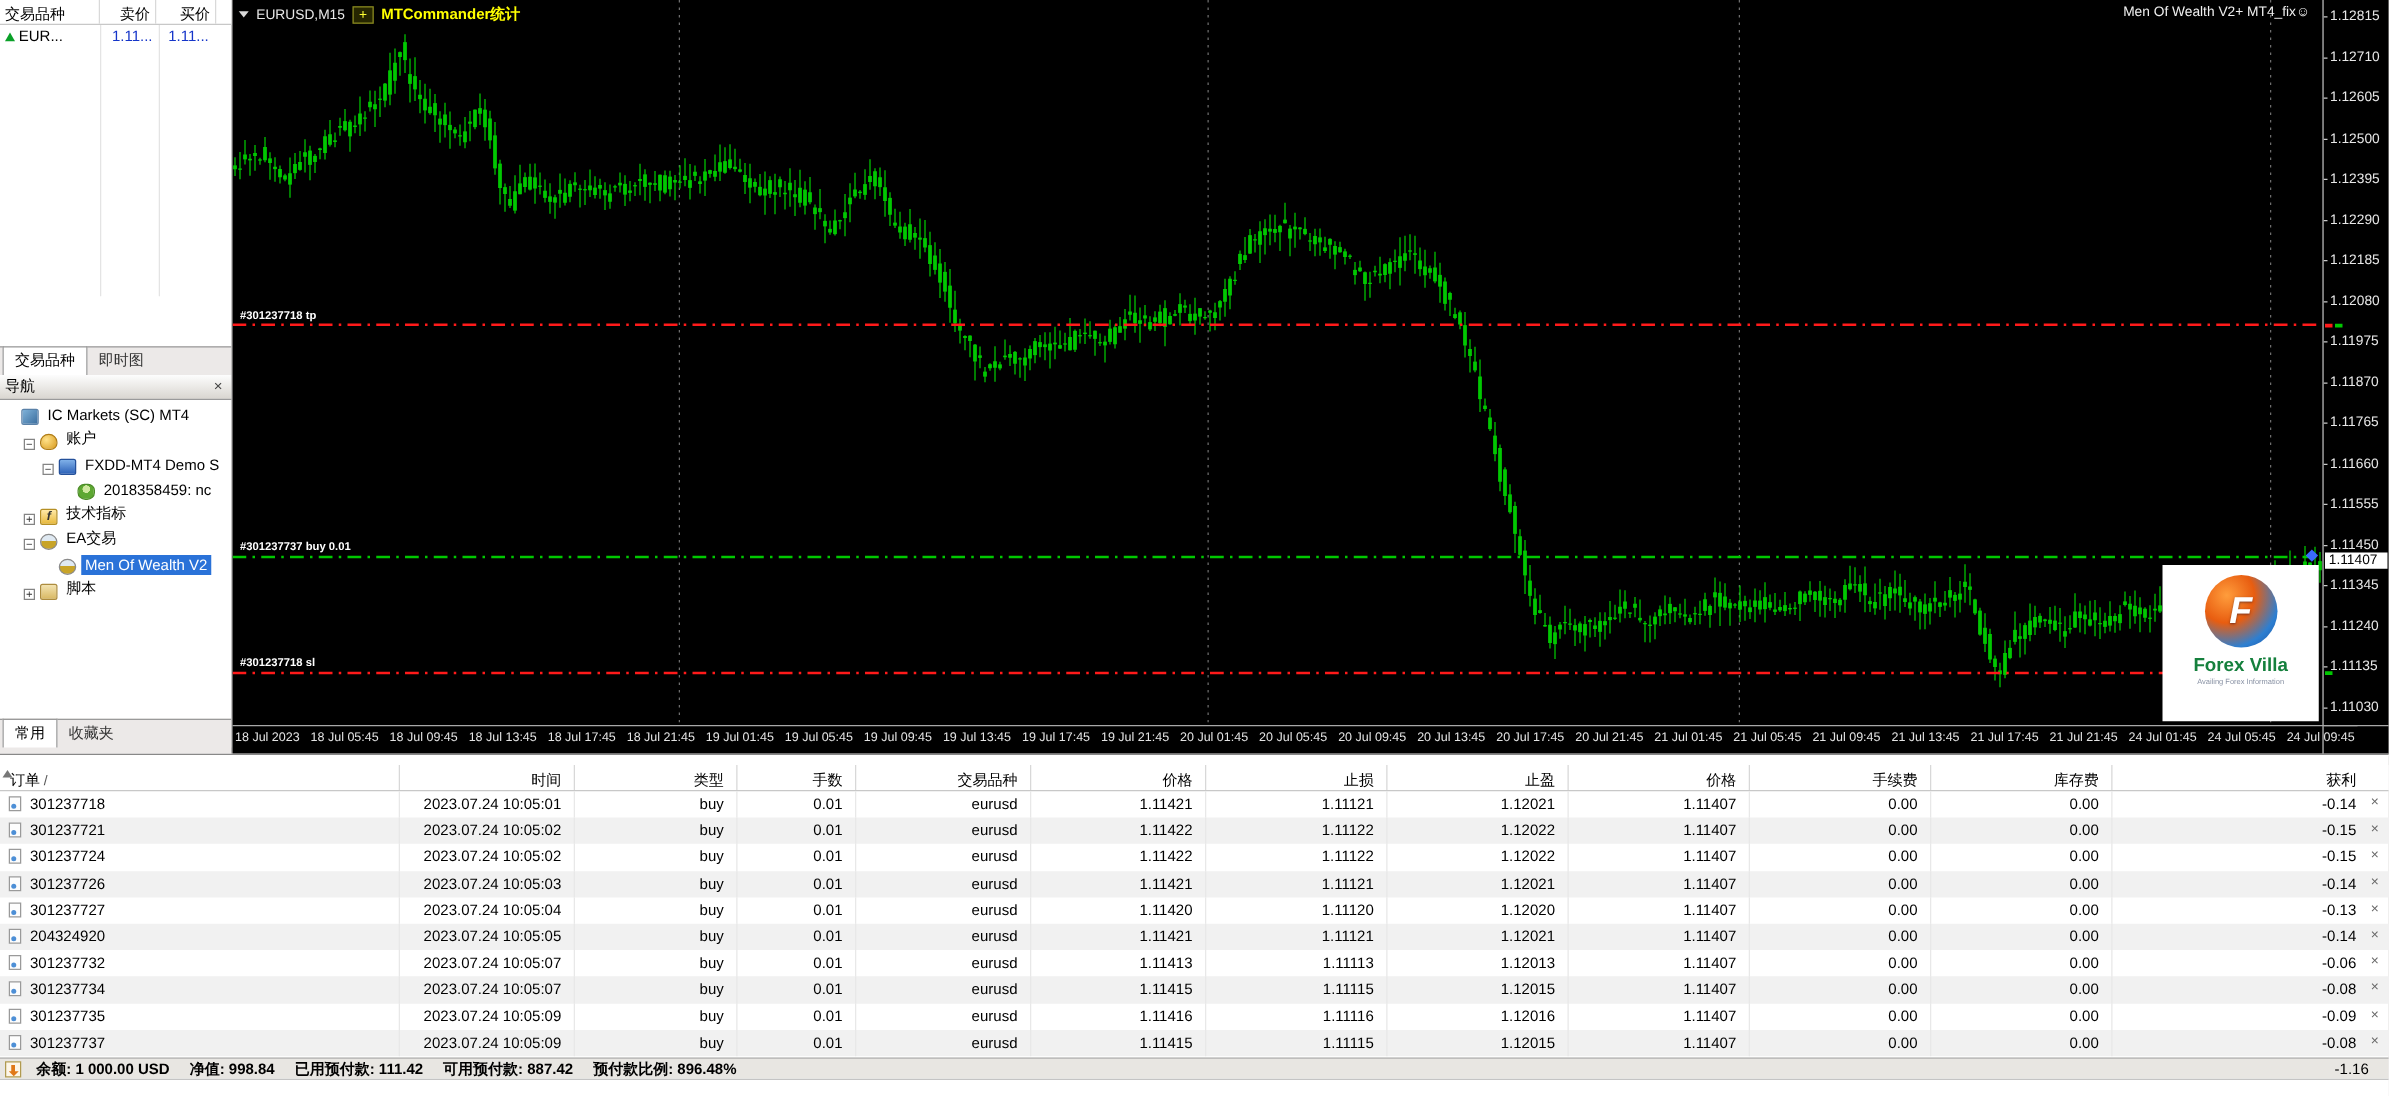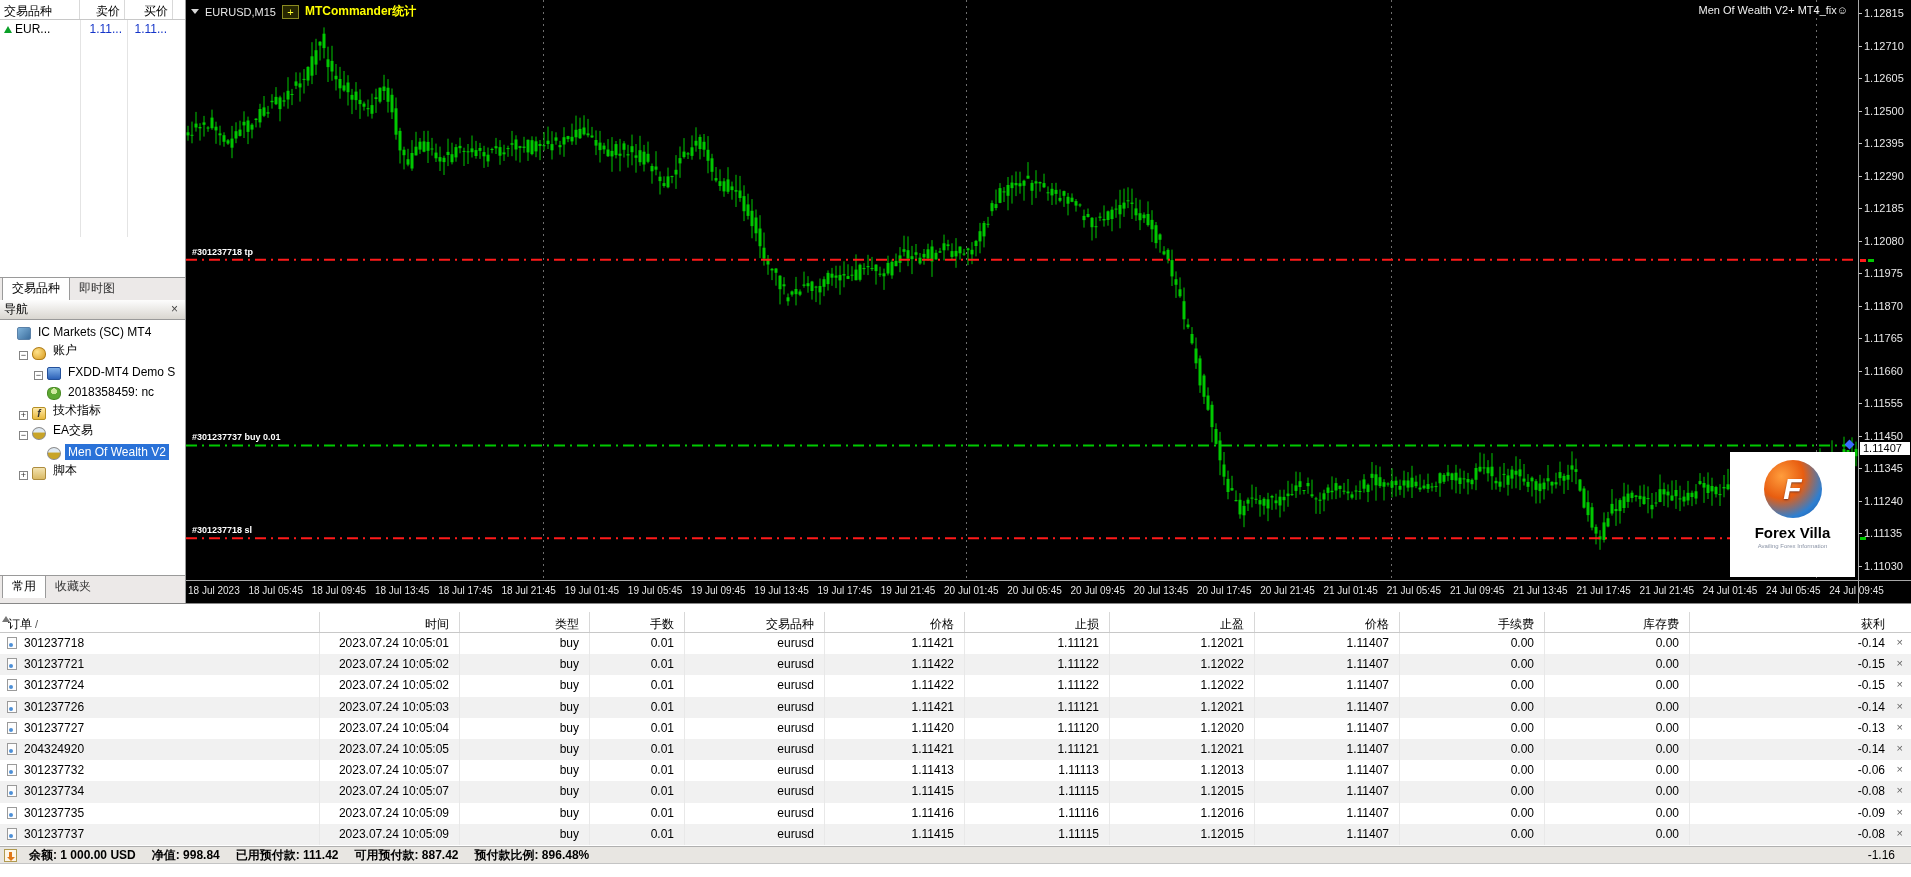--- a/index.html
+++ b/index.html
@@ -66,21 +66,21 @@
   #time-axis { position:absolute; left:0; top:580px; width:1700px; height:23px;
     border-top:1px solid #a8a8a8; display:flex; justify-content:space-between;
     padding:4px 2px 0; z-index:3; }
   .t-label { color:#e4e4e4; font-size:10px; white-space:nowrap; }
   #logo-box { position:absolute; right:3px; top:452px; width:125px; height:125px; background:#fff;
     z-index:4; display:flex; flex-direction:column; align-items:center; padding-top:8px; }
   #logo-sphere { width:58px; height:58px; border-radius:50%;
     background:radial-gradient(circle at 30% 28%,#ff9d3c 0%,#e85d10 38%,#2d7fd1 72%,#1b4f9e 100%);
     display:flex; align-items:center; justify-content:center; }
   #logo-letter { color:#fff; font-size:30px; font-weight:bold; font-style:italic; text-shadow:0 1px 2px rgba(0,0,40,.5); }
-  #logo-name { margin-top:6px; color:#000000; font-size:15px; font-weight:bold; }
+  #logo-name { margin-top:6px; color:#15803d; font-size:15px; font-weight:bold; }
   #logo-tagline { color:#8a93a5; font-size:6px; margin-top:2px; }
   #buy-arrow { position:absolute; width:7px; height:7px; background:#3b6bff; transform:rotate(45deg); z-index:4; }
   
   #price-axis { position:absolute; left:1858px; top:0; width:53px; height:603px; background:#000;
     border-left:1px solid #a8a8a8; }
   .ax-label { position:absolute; left:5px; color:#e8e8e8; font-size:11px; }
   .ax-label::before { content:""; position:absolute; left:-5px; top:6px; width:3px; height:1px; background:#c8c8c8; }
   #cur-price { position:absolute; left:1px; width:50px; background:#fff; color:#000;
     font-size:11px; padding:0 2px 1px 3px; z-index:5; }
   .ax-mark { position:absolute; width:6px; height:3px; z-index:4; }
@@ -166,21 +166,21 @@
         <div class="tree-row" style="padding-left: 19px;">
           <span class="exp">−</span>
           <span class="nicon accounts-icon"></span>
           <span class="nlabel">账户</span>
         </div>
         <div class="tree-row" style="padding-left: 34px;">
           <span class="exp">−</span>
           <span class="nicon server-icon"></span>
           <span class="nlabel">FXDD-MT4 Demo S</span>
         </div>
-        <div class="tree-row" style="padding-left: 34px;">
+        <div class="tree-row" style="padding-left: 49px;">
           <span class="exp-spacer"></span>
           <span class="nicon user-icon"></span>
           <span class="nlabel">2018358459: nc</span>
         </div>
         <div class="tree-row" style="padding-left: 19px;">
           <span class="exp">+</span>
           <span class="nicon indicator-icon">f</span>
           <span class="nlabel">技术指标</span>
         </div>
         <div class="tree-row" style="padding-left: 19px;">

